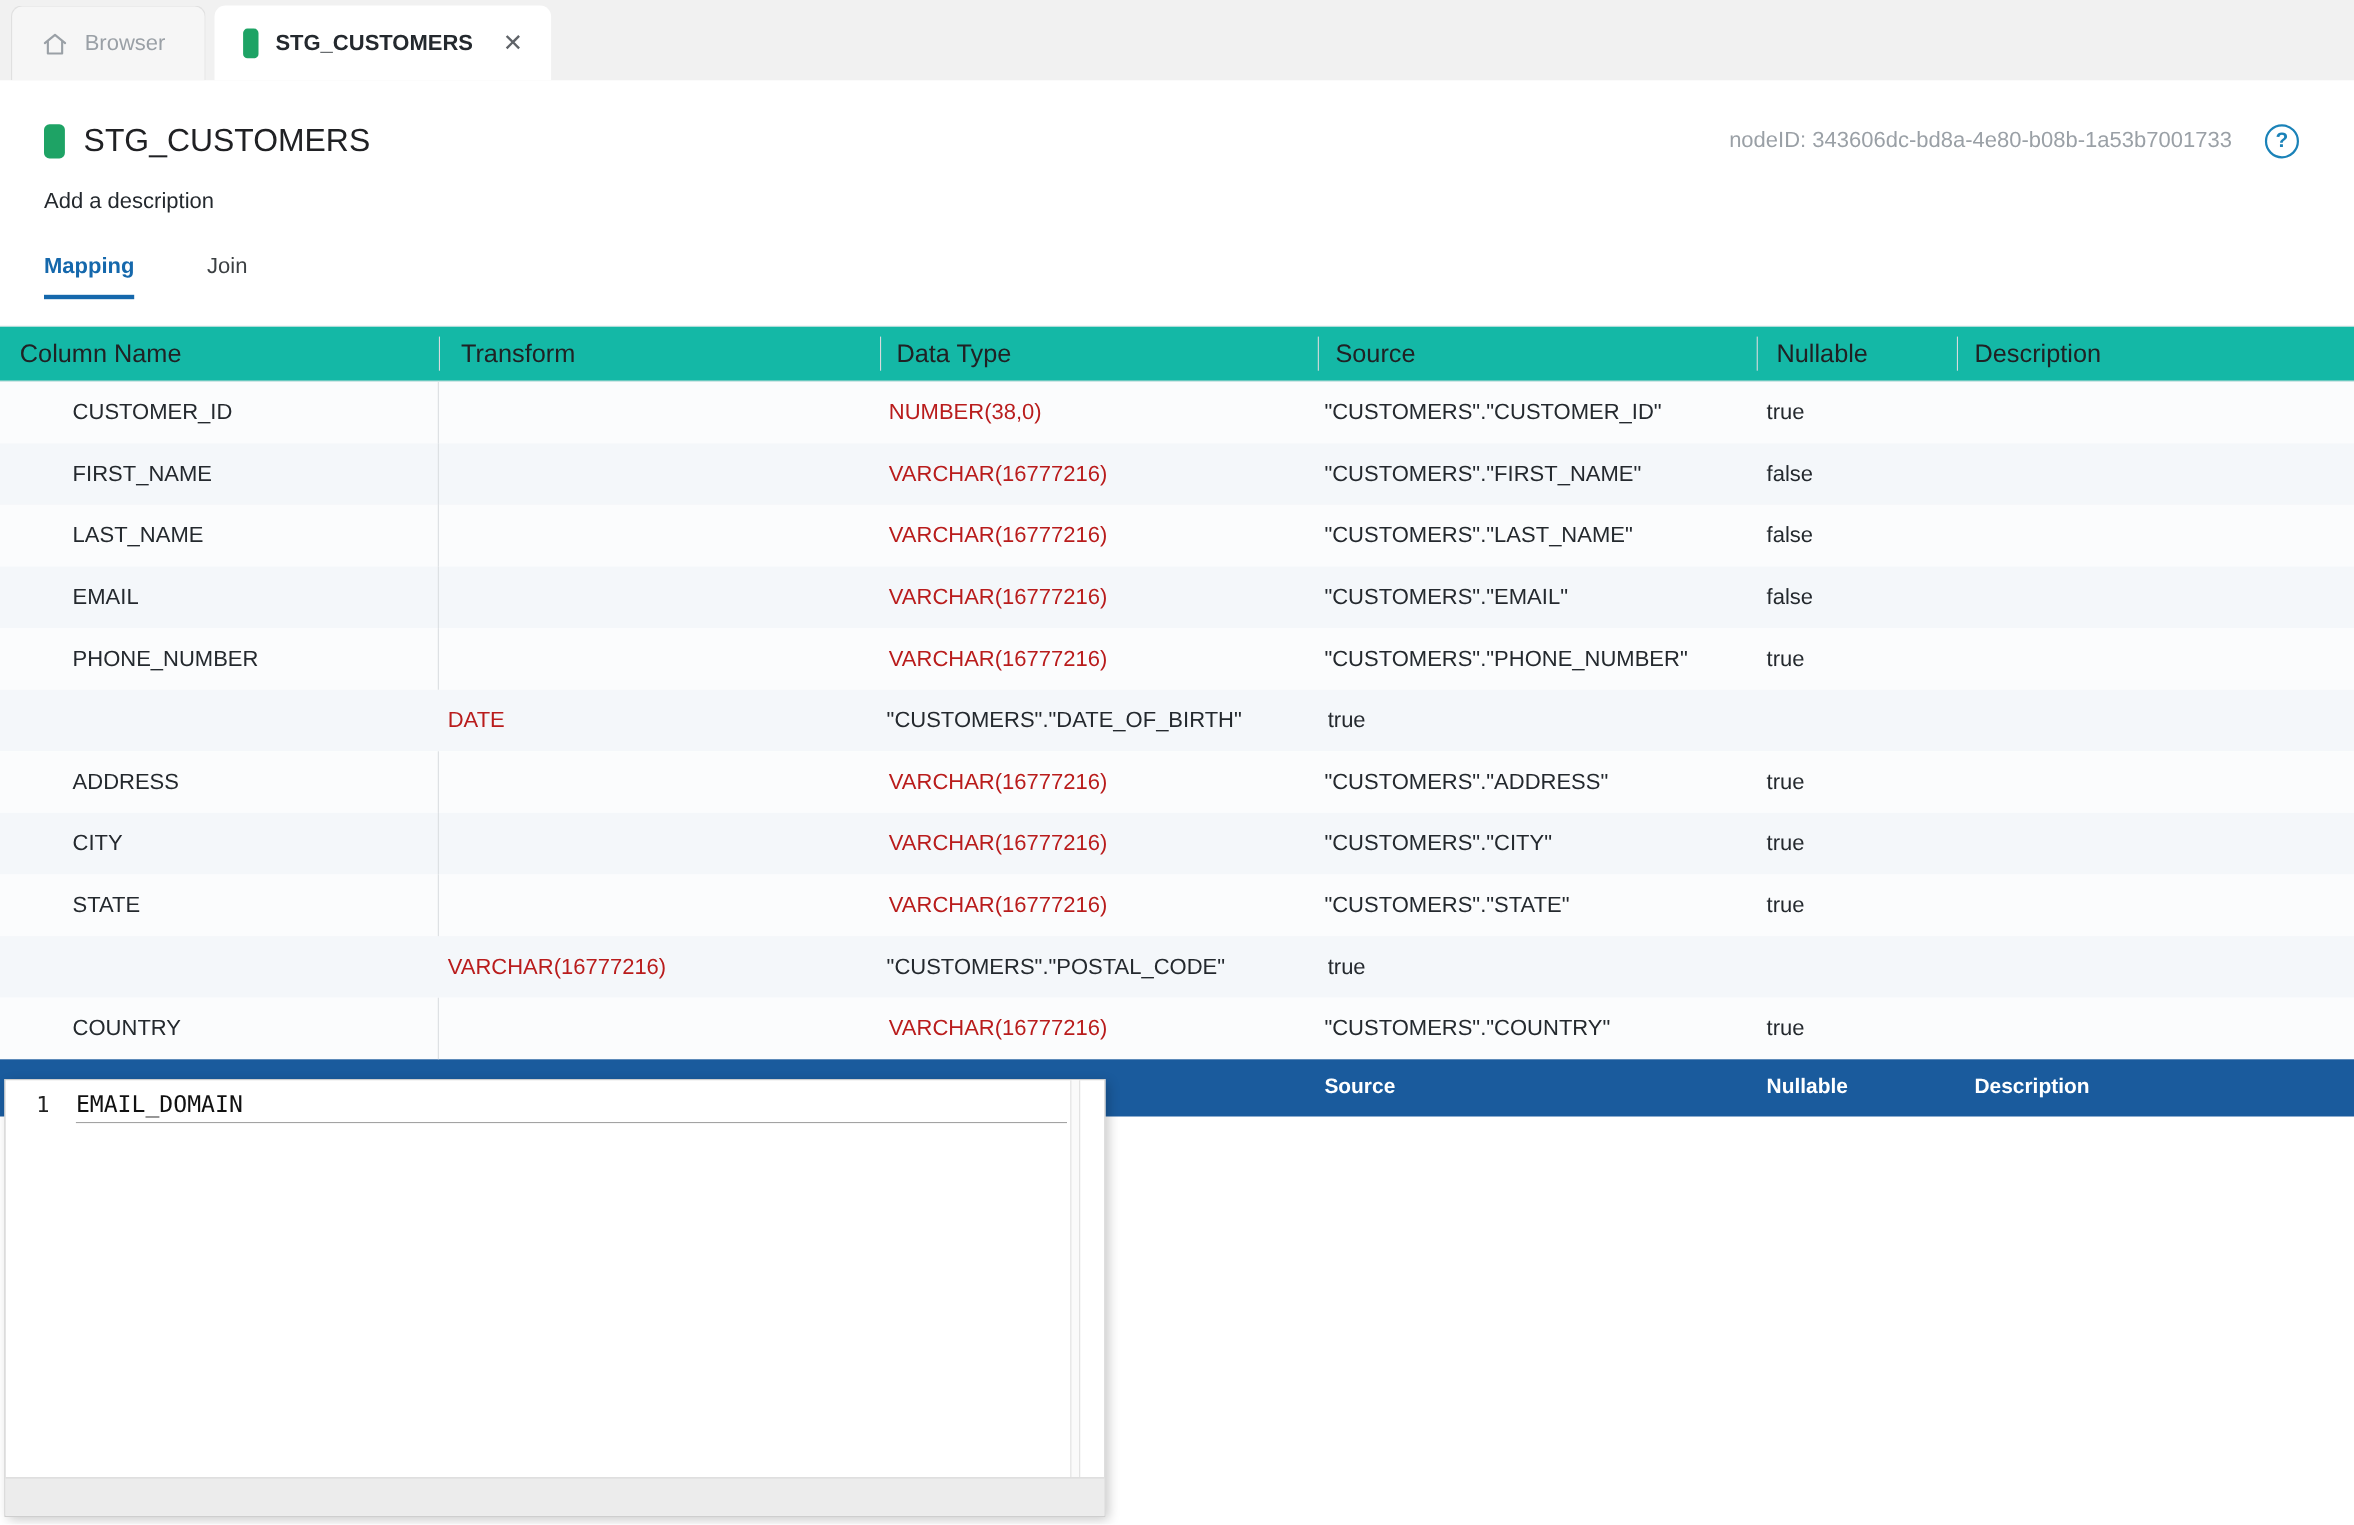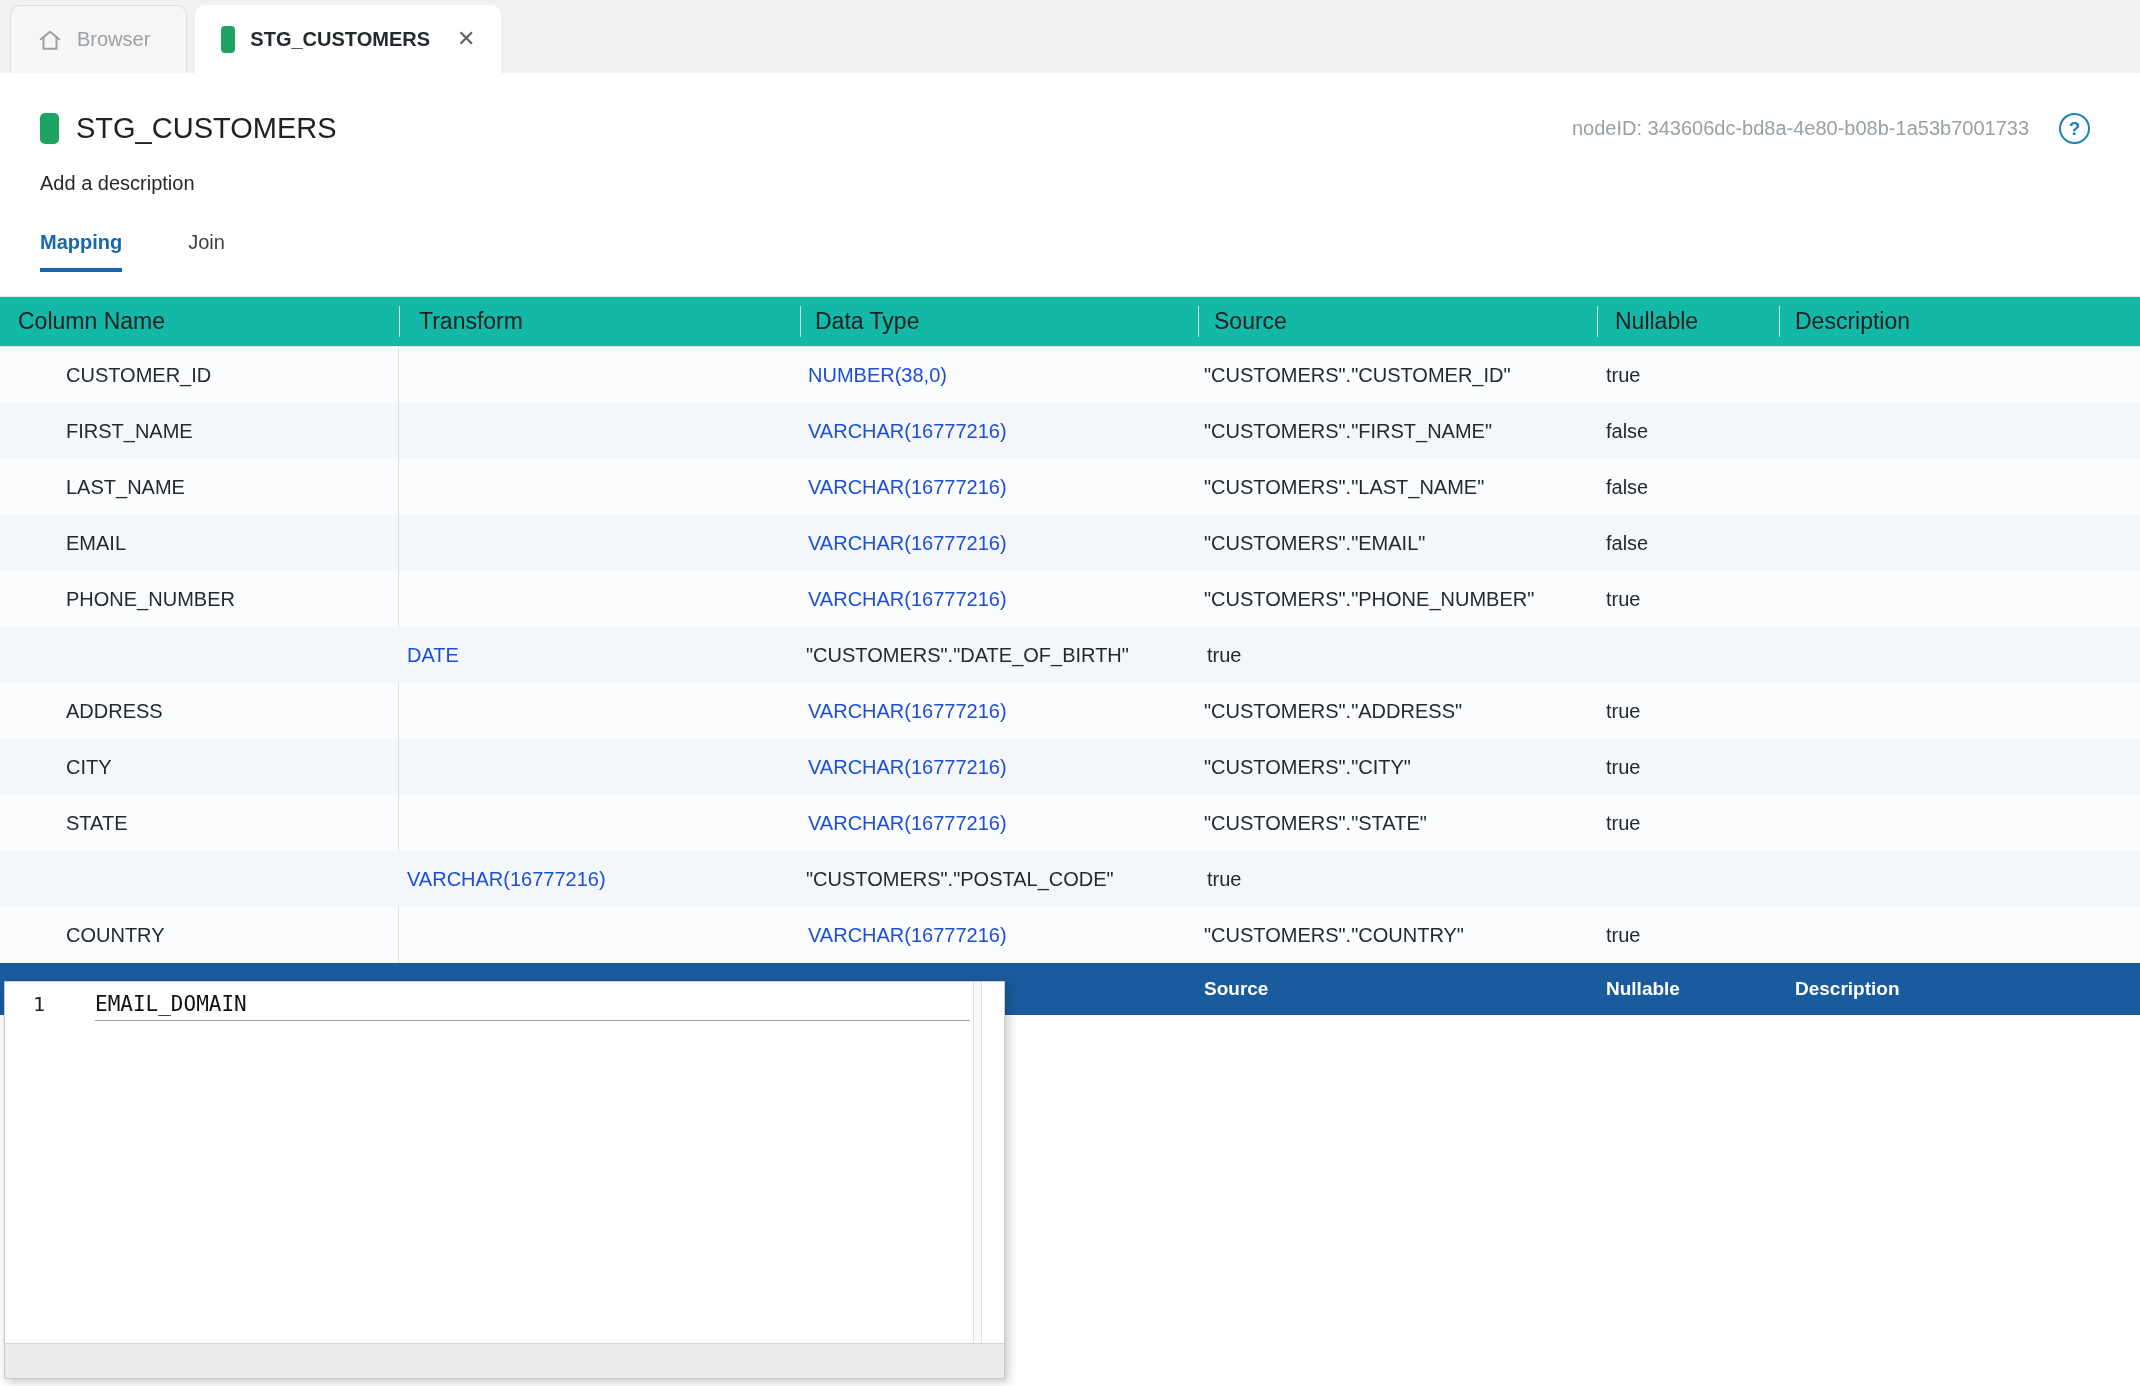--- a/index.html
+++ b/index.html
@@ -154,21 +154,21 @@
   .hc.c3 { padding-left: 15px; }
   .hc.c4 { padding-left: 16px; }
   .hc.c5 { padding-left: 18px; }
   .hc.c6 { padding-left: 16px; }
 
   .row { height: 56px; font-size: 20px; background: #fbfcfd; }
   .row.alt { background: #f4f7fa; }
   .cell { display: flex; align-items: center; height: 100%; }
   .cell.c1 { padding-left: 66px; color: #24292e; border-right: 1px solid #dbdee1; }
   .cell.c2 { padding-left: 20px; }
-  .cell.c3 { padding-left: 8px;  color: #1d4ed8; }
+  .cell.c3 { padding-left: 8px;  color: #b91c1c; }
   .cell.c4 { padding-left: 6px;  color: #24292e; }
   .cell.c5 { padding-left: 9px;  color: #24292e; }
   .cell.c6 { padding-left: 16px; }
 
   .blue-bar {
     height: 52px;
     background: #1a5b9d;
     color: #ffffff;
     font-size: 19px;
     font-weight: 600;
@@ -191,21 +191,21 @@
   .ed-gutter {
     position: absolute;
     left: 28px; top: 6px;
     font-family: "DejaVu Sans Mono", monospace;
     font-size: 20px;
     line-height: 32px;
     color: #222222;
   }
   .ed-line {
     position: absolute;
-    left: 90px; top: 6px; right: 34px;
+    left: 64px; top: 6px; right: 34px;
     font-family: "DejaVu Sans Mono", monospace;
     font-size: 21px;
     line-height: 32px;
     color: #111111;
     border-bottom: 1px solid #a3a3a3;
     white-space: pre;
   }
   .ed-scrollbar {
     position: absolute;
     right: 22px; top: 0; bottom: 0;

